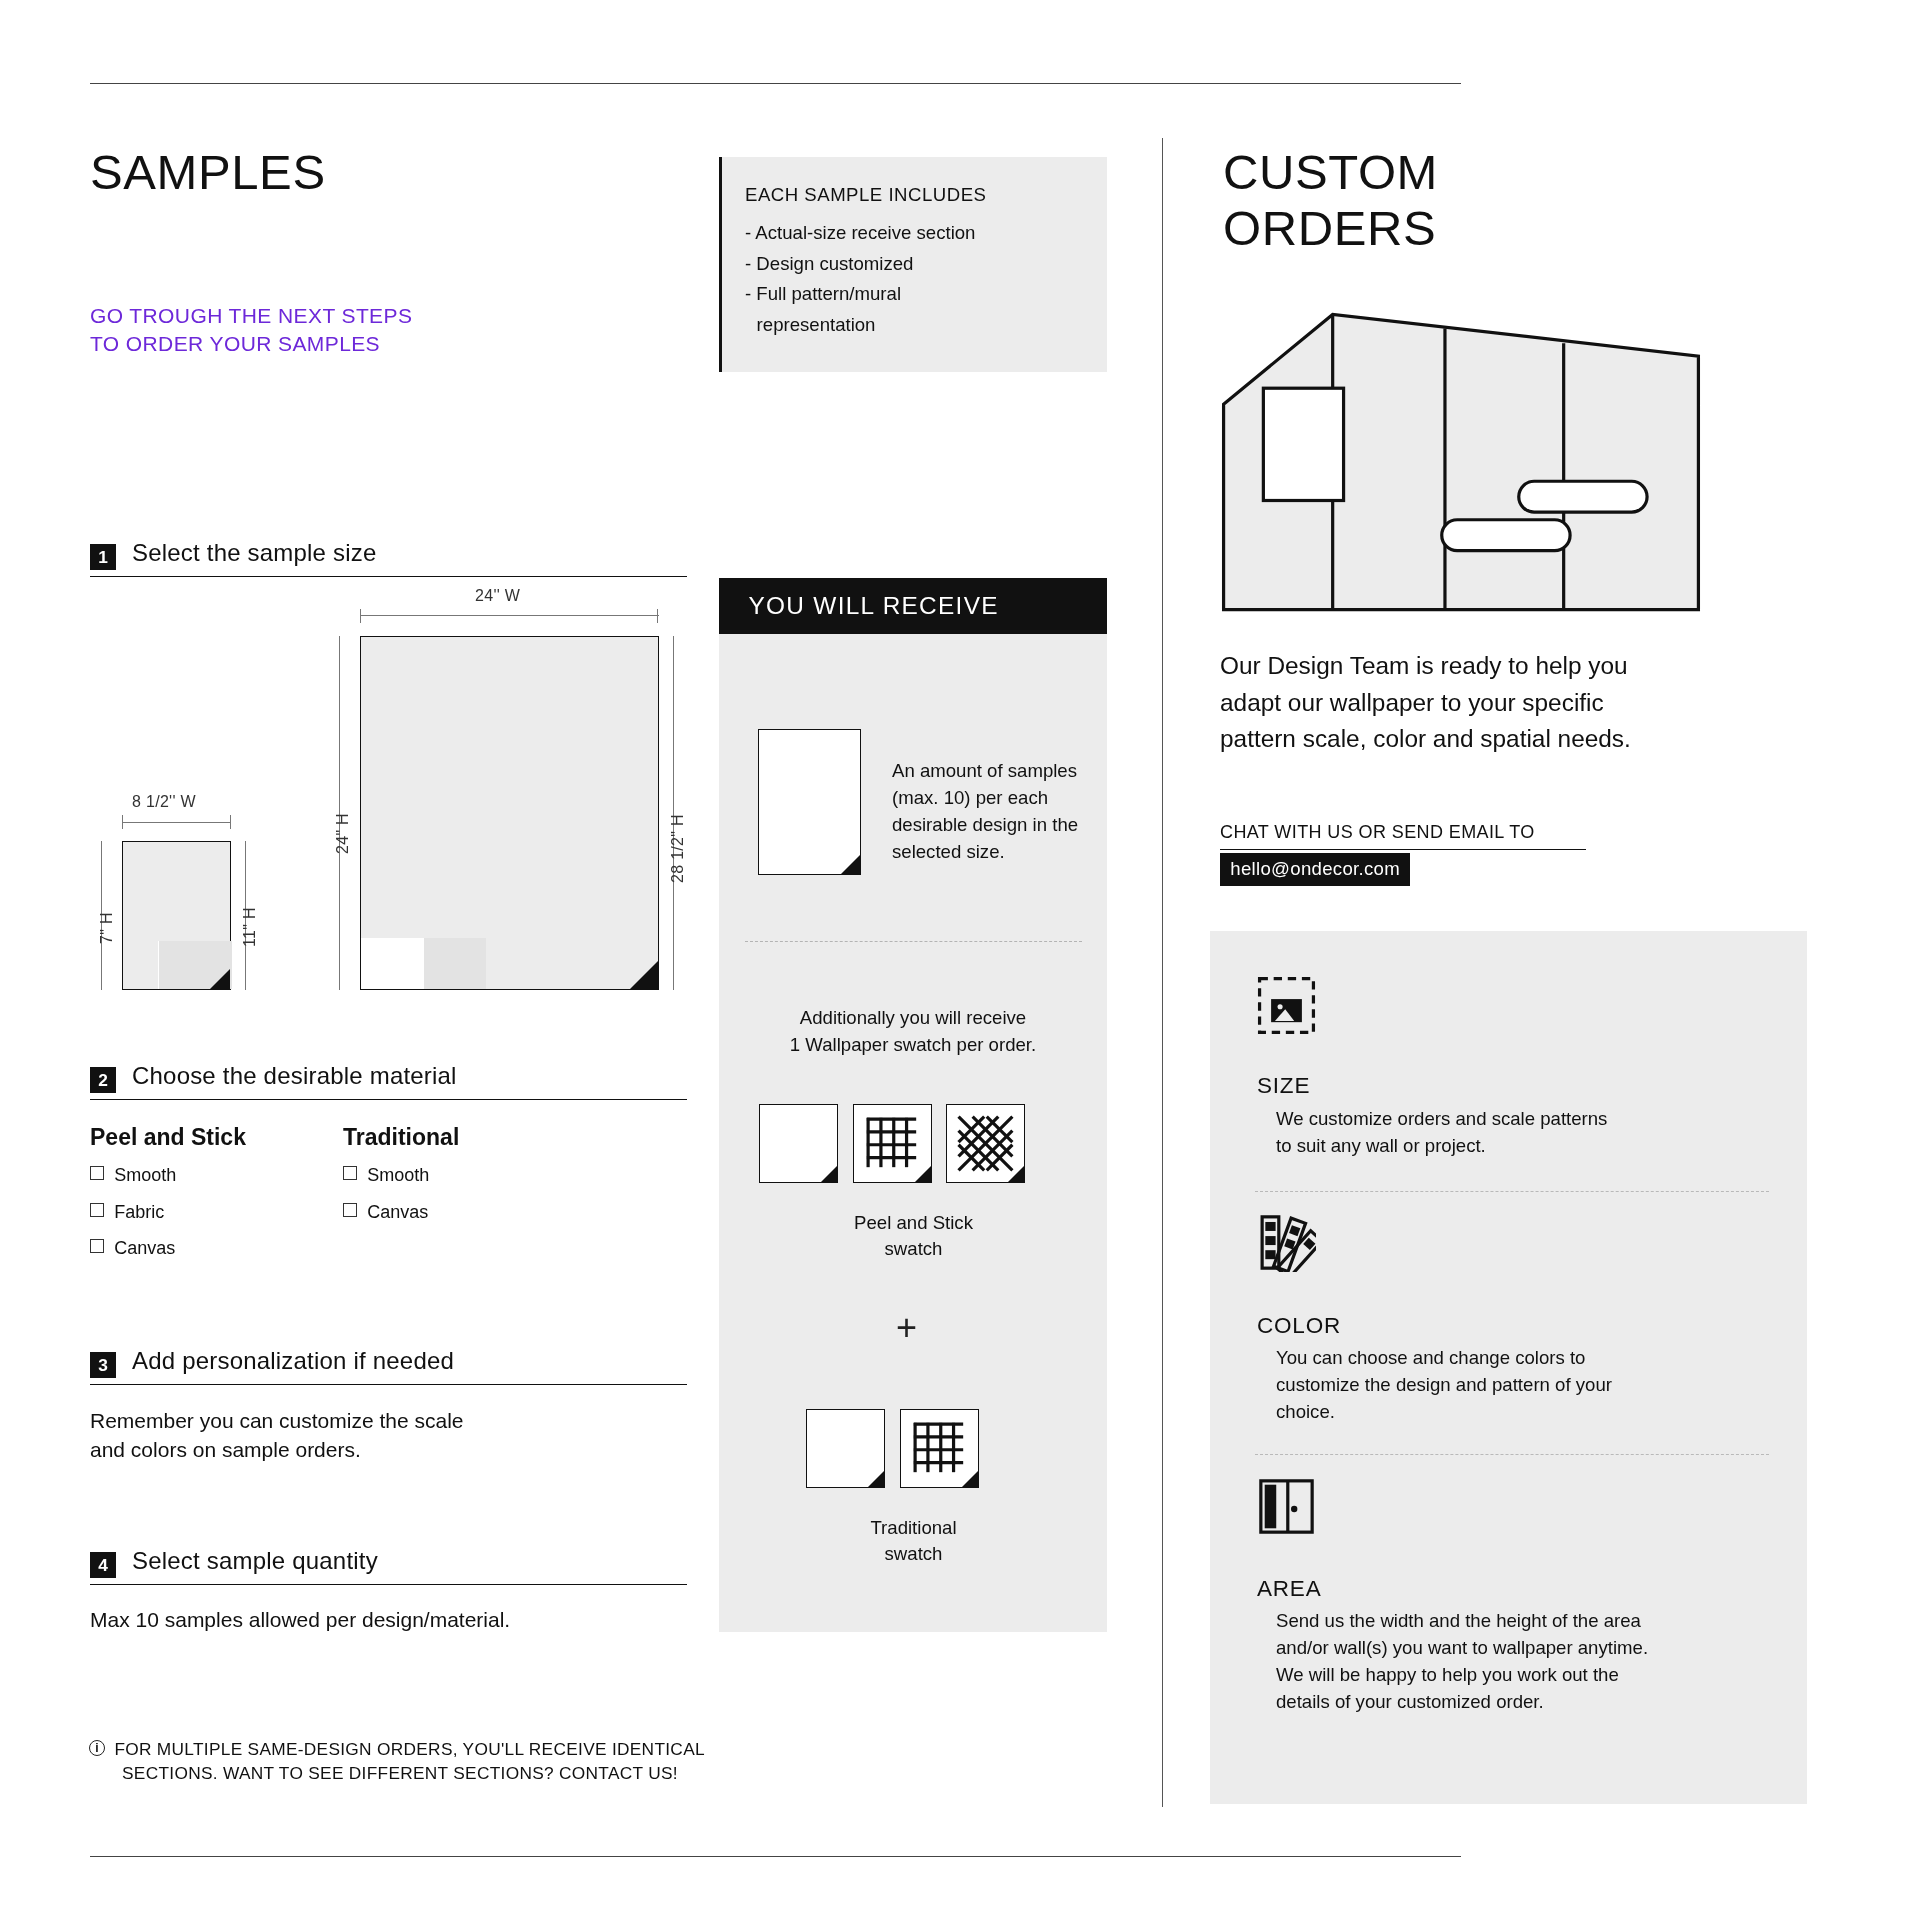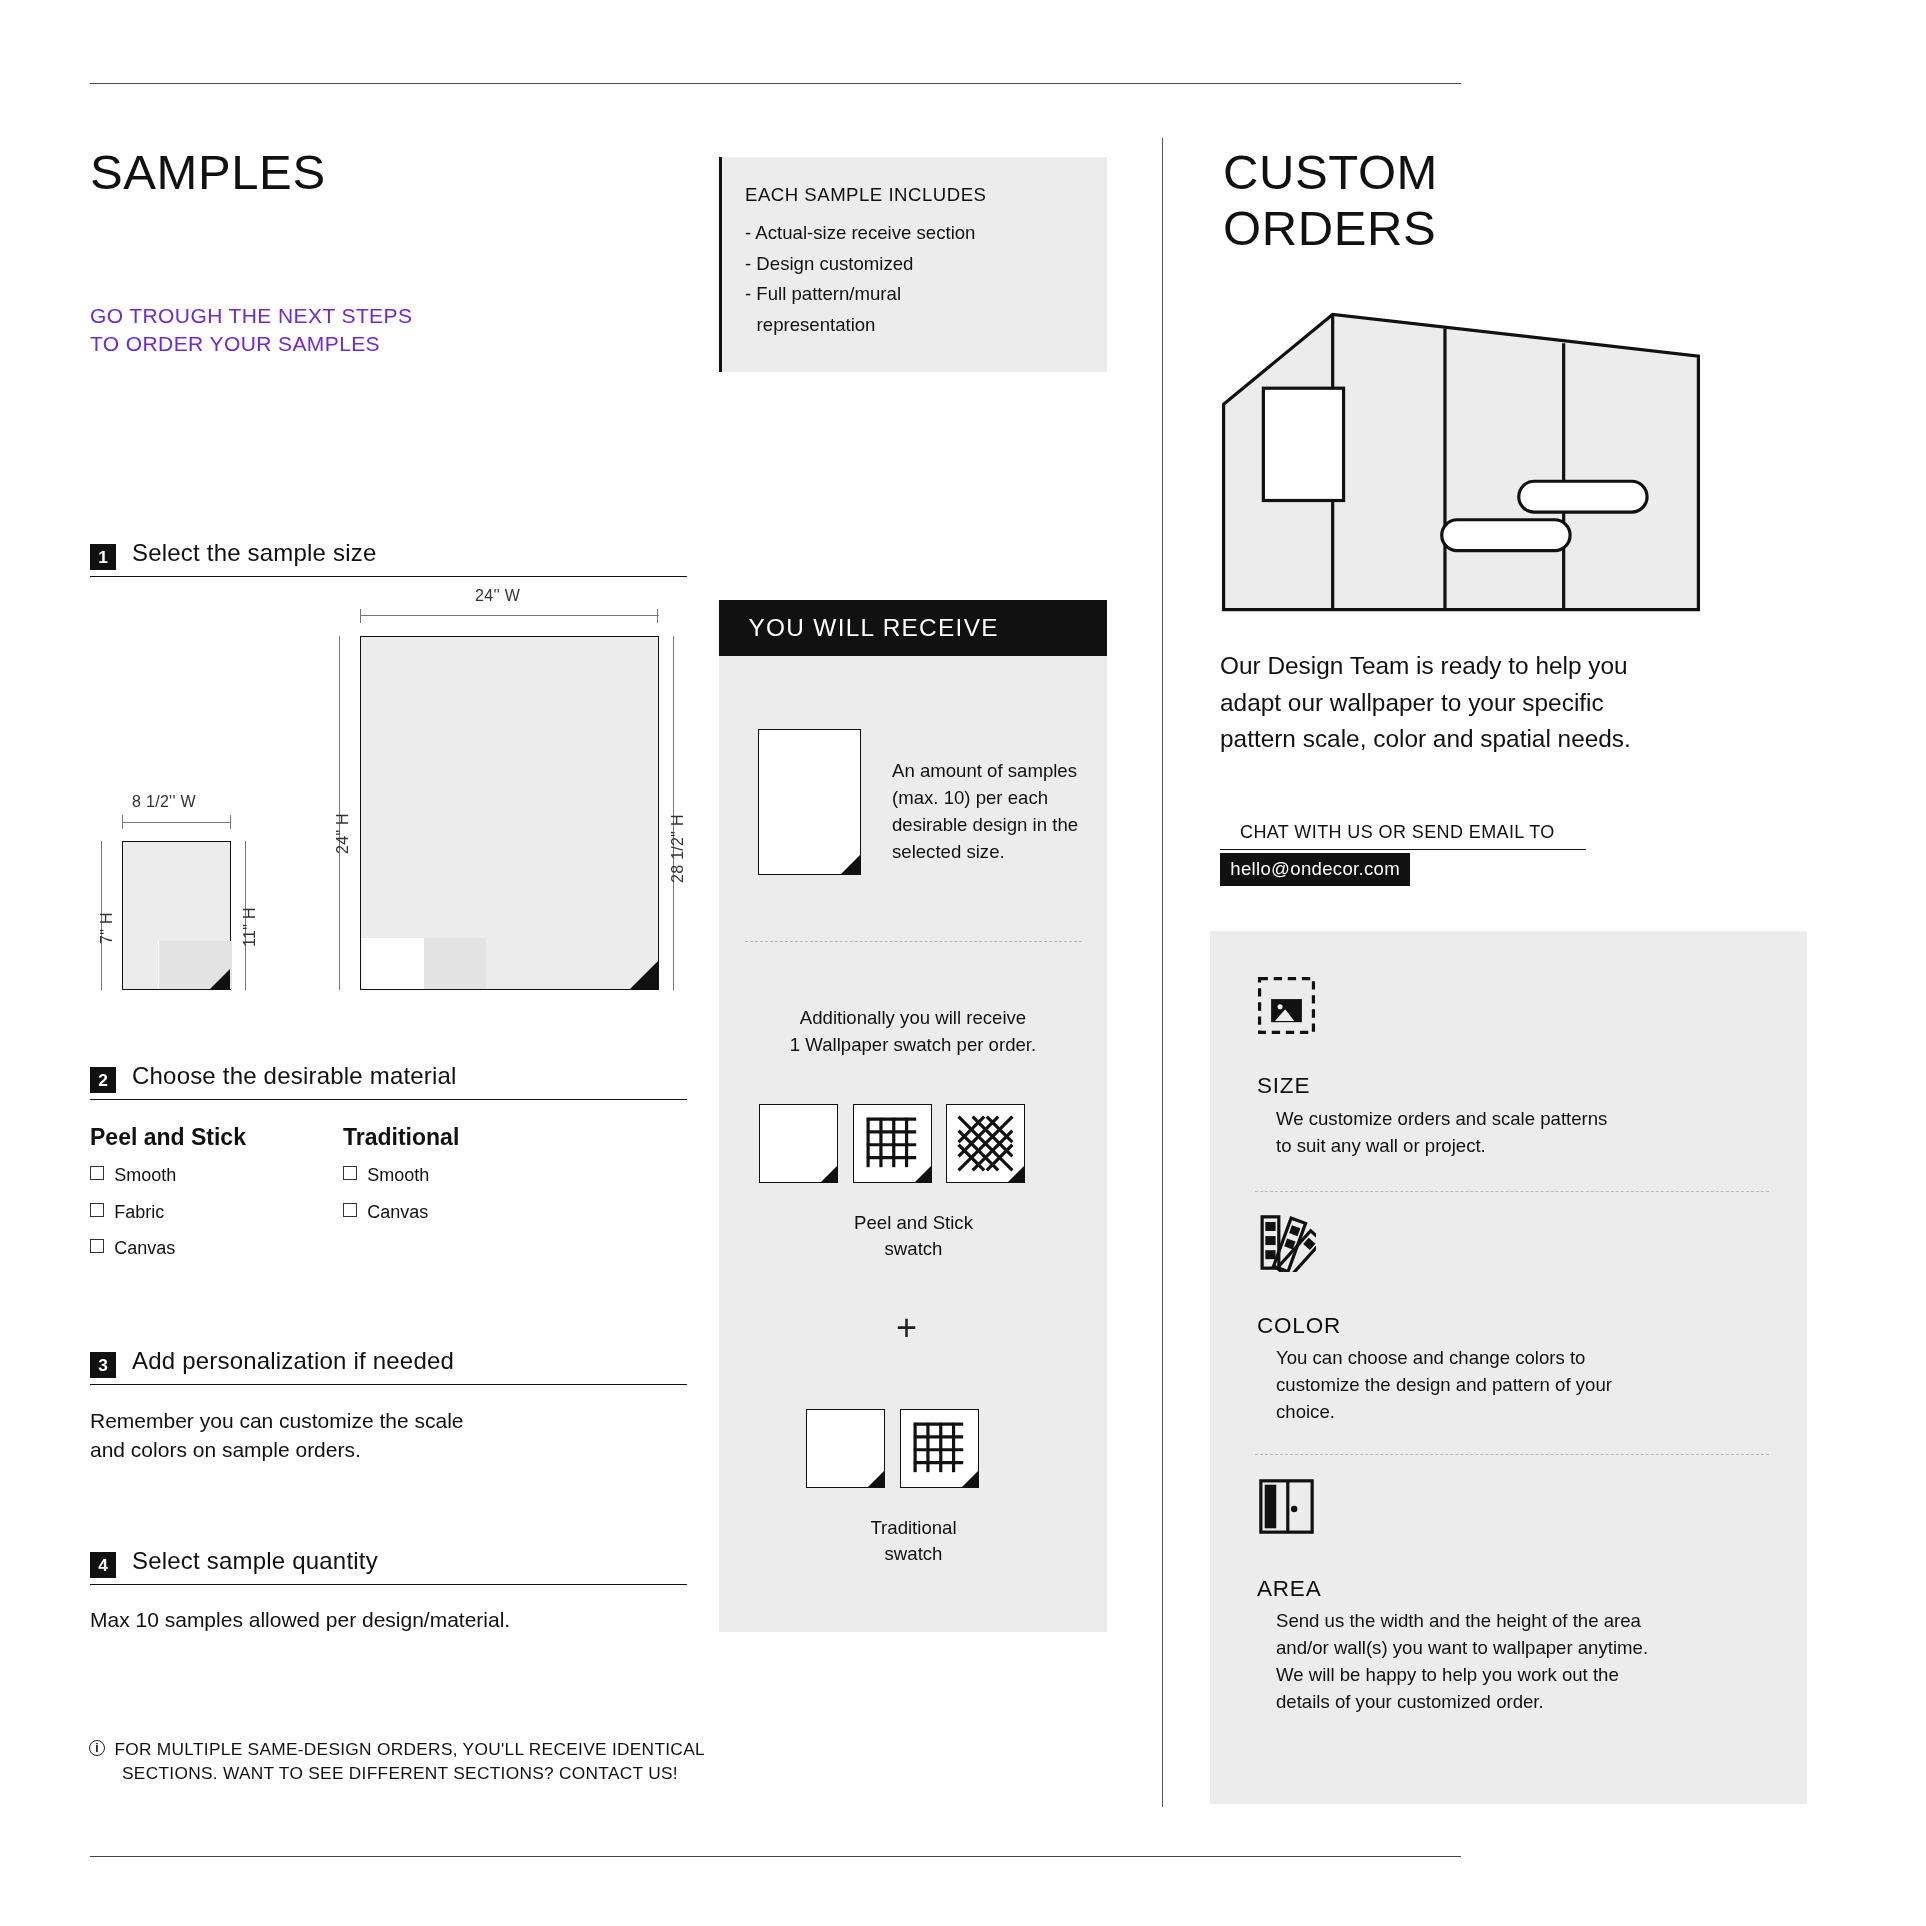--- a/index.html
+++ b/index.html
@@ -129,21 +129,21 @@
     position: absolute; left: -1.3px; top: 2.6px; width: 16.7px; height: 16.7px;
     border: 1.3px solid #222; border-radius: 50%;
     font-size: 12.2px; line-height: 14px; text-align: center; font-weight: 700;
   }
 
   
   .recv-header {
     position: absolute; left: 719px; top: 578px; width: 388px; height: 56px;
     background: #111; color: #fff;
     font-size: 24.4px; letter-spacing: 1.3px; font-weight: 500;
-    display: flex; align-items: center; padding-left: 29.5px; margin-top: 22px;
+    display: flex; align-items: center; padding-left: 29.5px;
   }
   .recv-panel {
     position: absolute; left: 719px; top: 634px; width: 388px; height: 998px;
     background: #ececec;
   }
   .recv-sheet {
     position: absolute; left: 758px; top: 729px; width: 103px; height: 146px;
     background: #fff; border: 1.3px solid #111;
   }
   .recv-sheet .corner {
@@ -181,21 +181,21 @@
     position: absolute; left: 1223px; top: 144px;
     font-size: 49px; letter-spacing: 0.6px; font-weight: 400;
   }
   .room-svg { position: absolute; left: 1217px; top: 308px; }
   .custom-lead {
     position: absolute; left: 1220px; top: 648px; width: 578px;
     font-size: 24.4px; line-height: 1.5;
   }
   .chat-label {
     position: absolute; left: 1220px; top: 822px; width: 385px;
-    font-size: 18px; letter-spacing: 0.4px; margin-left: 20px;
+    font-size: 18px; letter-spacing: 0.4px;
   }
   .chat-rule {
     position: absolute; left: 1220px; top: 849px; width: 366px; height: 1.3px; background: #111;
   }
   .email-chip {
     position: absolute; left: 1220px; top: 853px;
     background: #111; color: #fff; font-size: 18.6px;
     padding: 5.1px 10.3px 6.4px 10.3px; letter-spacing: 0.3px;
   }
 

